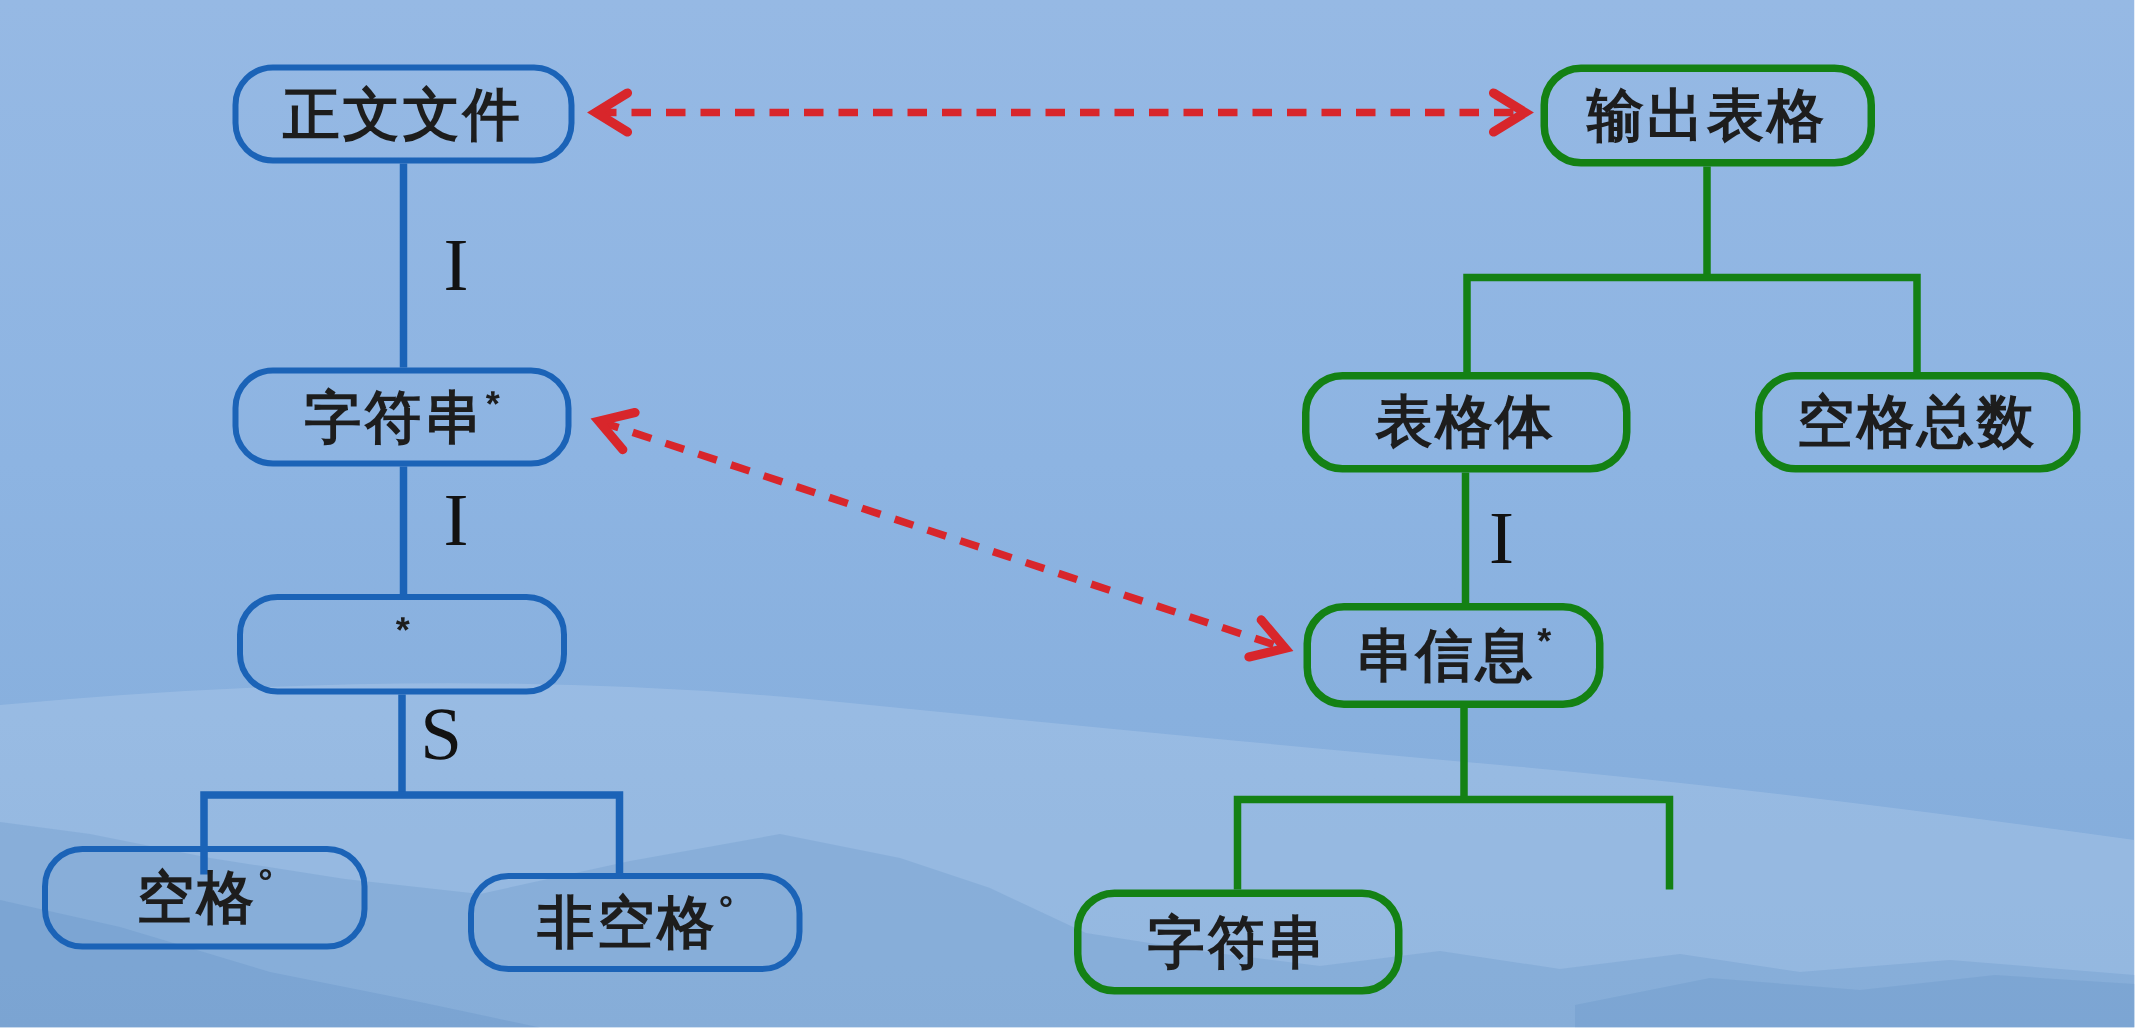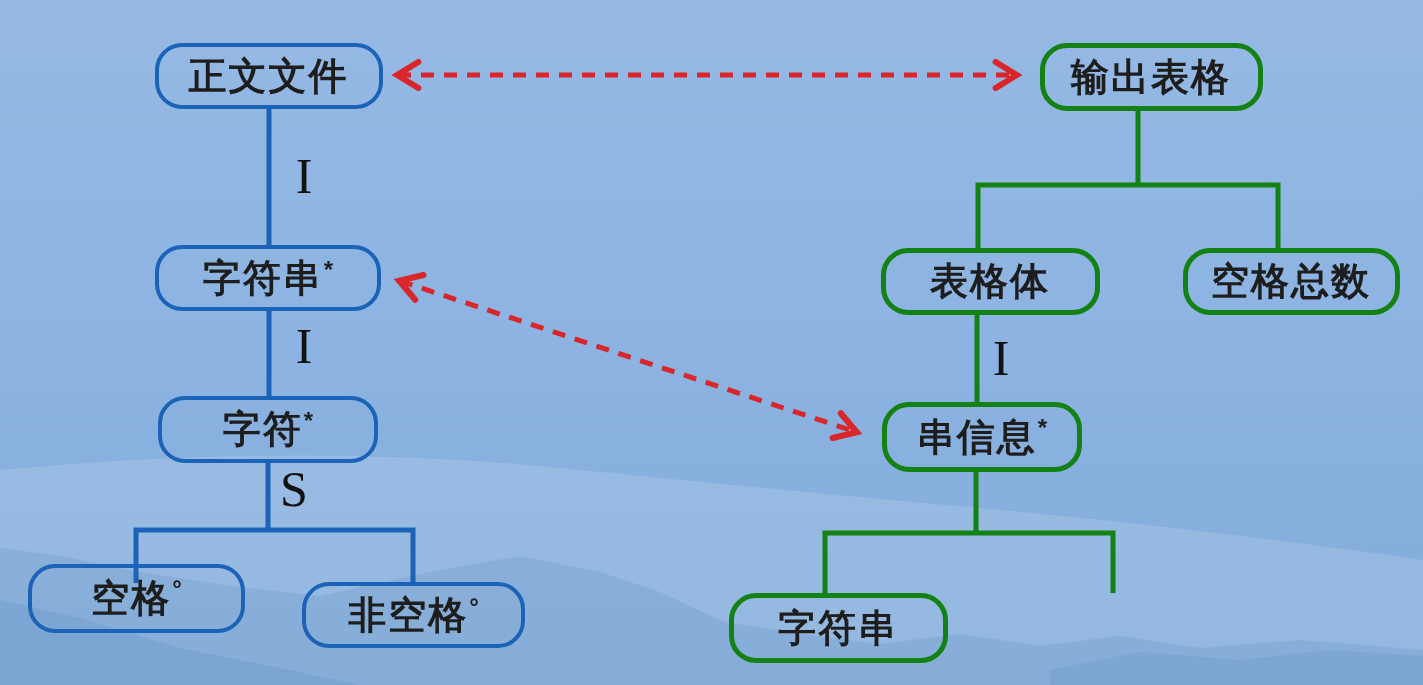--- a/index.html
+++ b/index.html
@@ -15,21 +15,21 @@
     display:flex;align-items:center;justify-content:center;
     background:transparent;
     font-weight:bold;
     font-size:38px;
     letter-spacing:2px;
     color:#1d1d1d;
     box-sizing:border-box;
     border-radius:27px;
   }
   .node.blue{border:4px solid #1b63b7;}
-  .node.green{border:5px solid #148114;margin-left:13px;}
+  .node.green{border:5px solid #148114;}
   .node .marker{
     font-size:24px;
     letter-spacing:0;
     line-height:1;
     align-self:flex-start;
     margin-top:9px;
     margin-left:1px;
   }
   .edge-label{
     position:absolute;
@@ -84,28 +84,27 @@
 
   <div class="node blue" style="left:155px;top:43px;width:228px;height:66px">
     <span>正文文件</span>
       <span class="marker"></span>
   </div>
   <div class="node blue" style="left:155px;top:245px;width:226px;height:66px">
     <span>字符串</span>
       <span class="marker">*</span>
   </div>
   <div class="node blue" style="left:158px;top:396px;width:220px;height:67px">
-    <span>字符</span>
       <span class="marker">*</span>
   </div>
   <div class="node blue" style="left:28px;top:564px;width:217px;height:69px">
     <span>空格</span>
       <span class="marker">°</span>
   </div>
-  <div class="node blue" style="left:302px;top:582px;width:223px;height:66px">
+  <div class="node blue" style="left:312px;top:582px;width:223px;height:66px">
     <span>非空格</span>
       <span class="marker">°</span>
   </div>
 
   <div class="node green" style="left:1027px;top:43px;width:223px;height:68px">
     <span>输出表格</span>
       <span class="marker"></span>
   </div>
   <div class="node green" style="left:1170px;top:248px;width:217px;height:67px">
     <span>空格总数</span>

